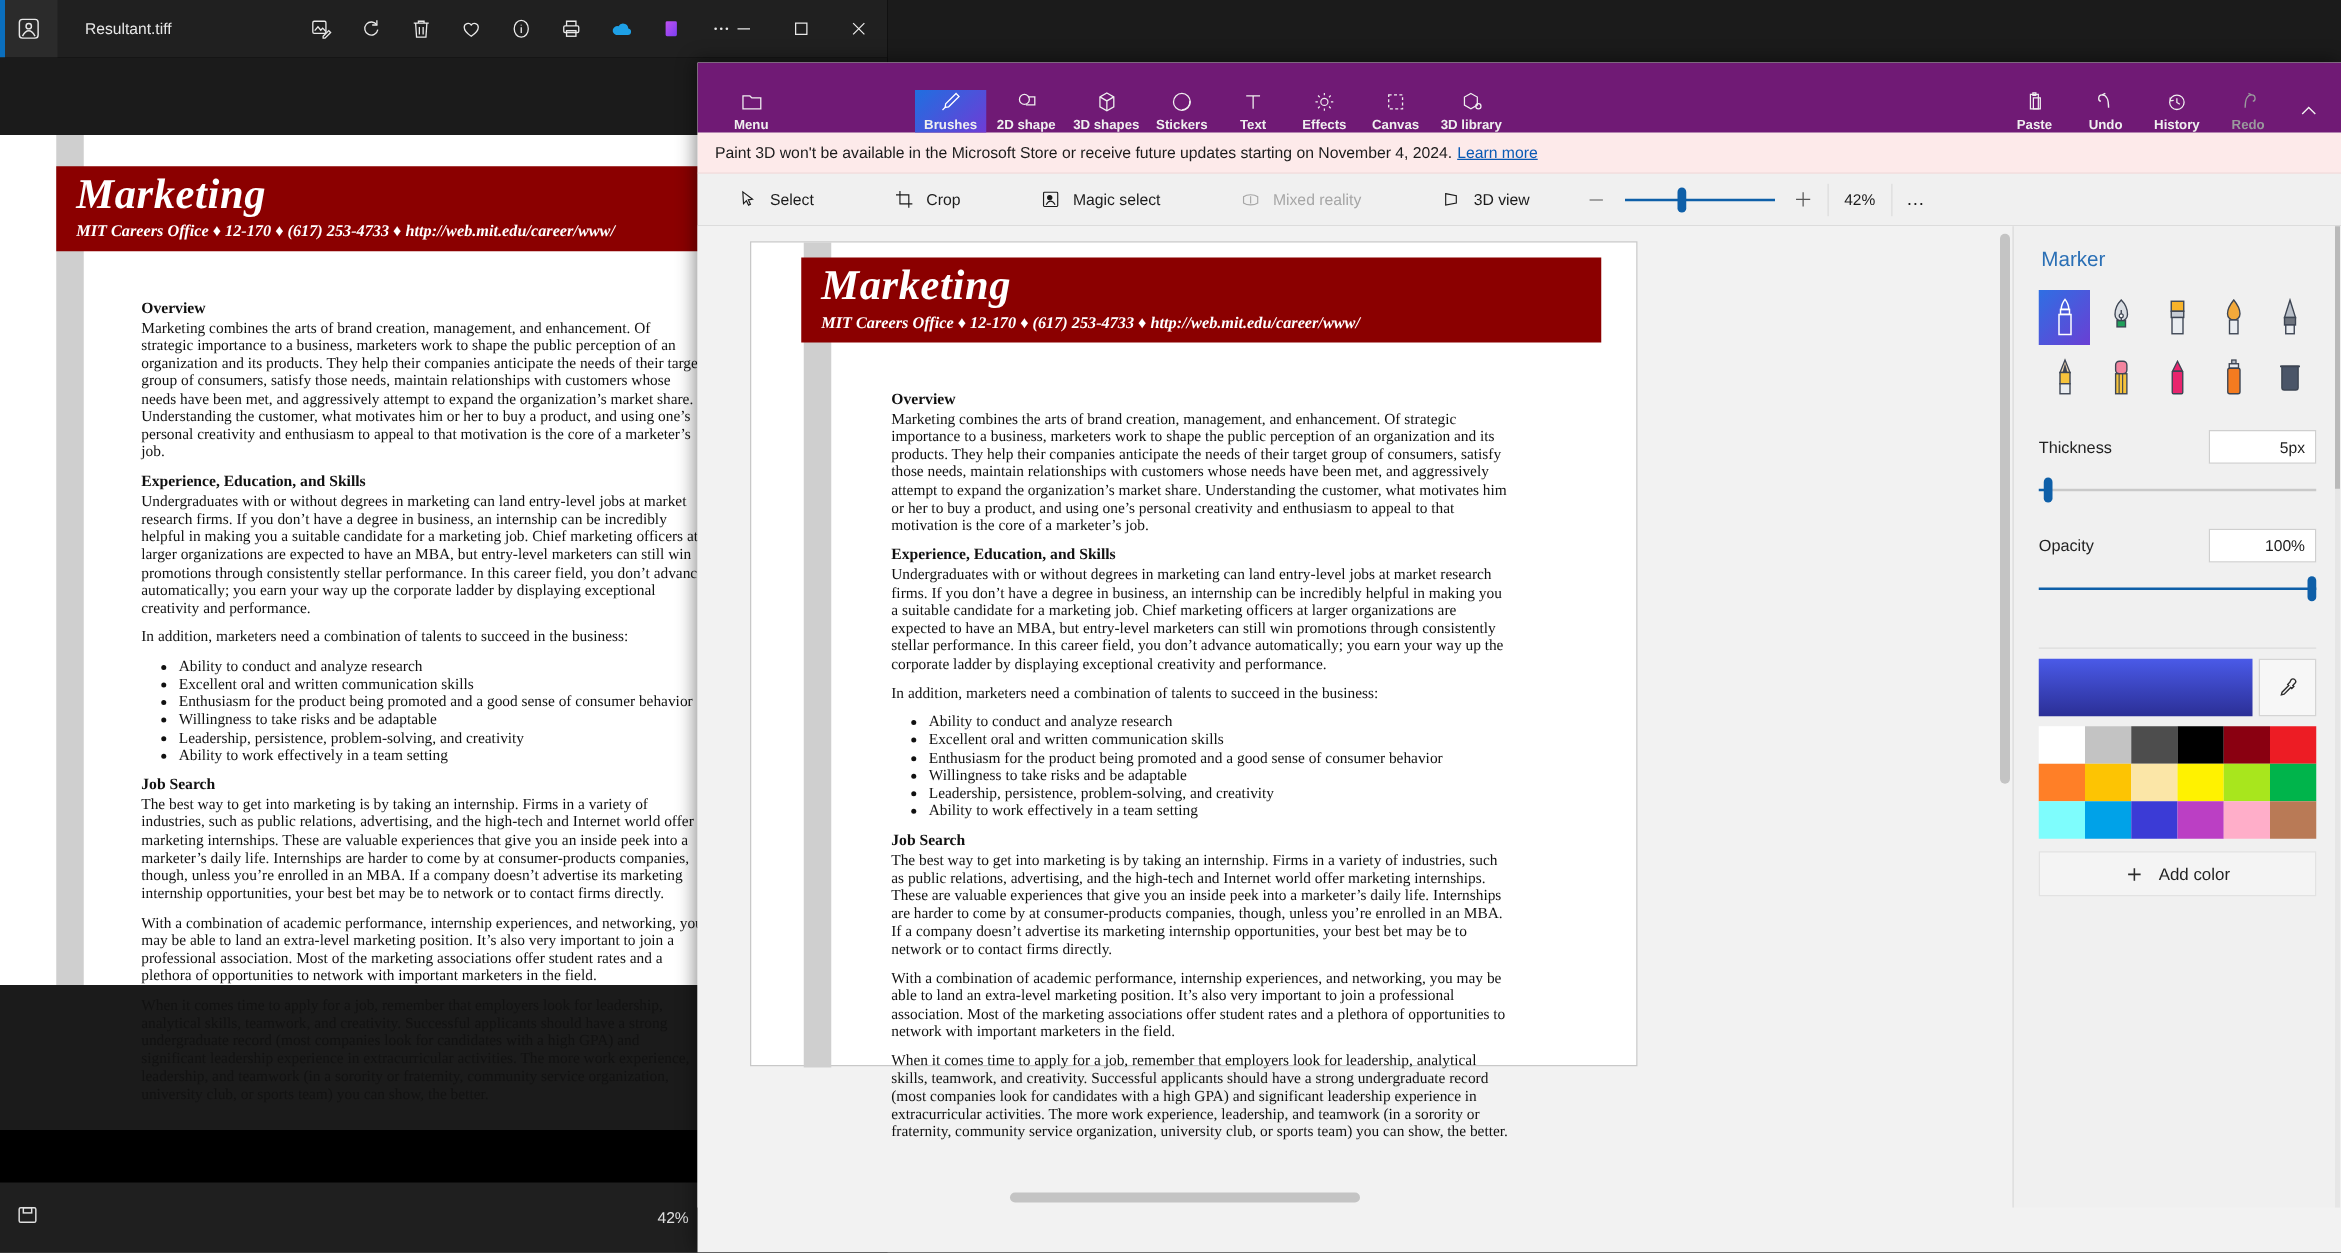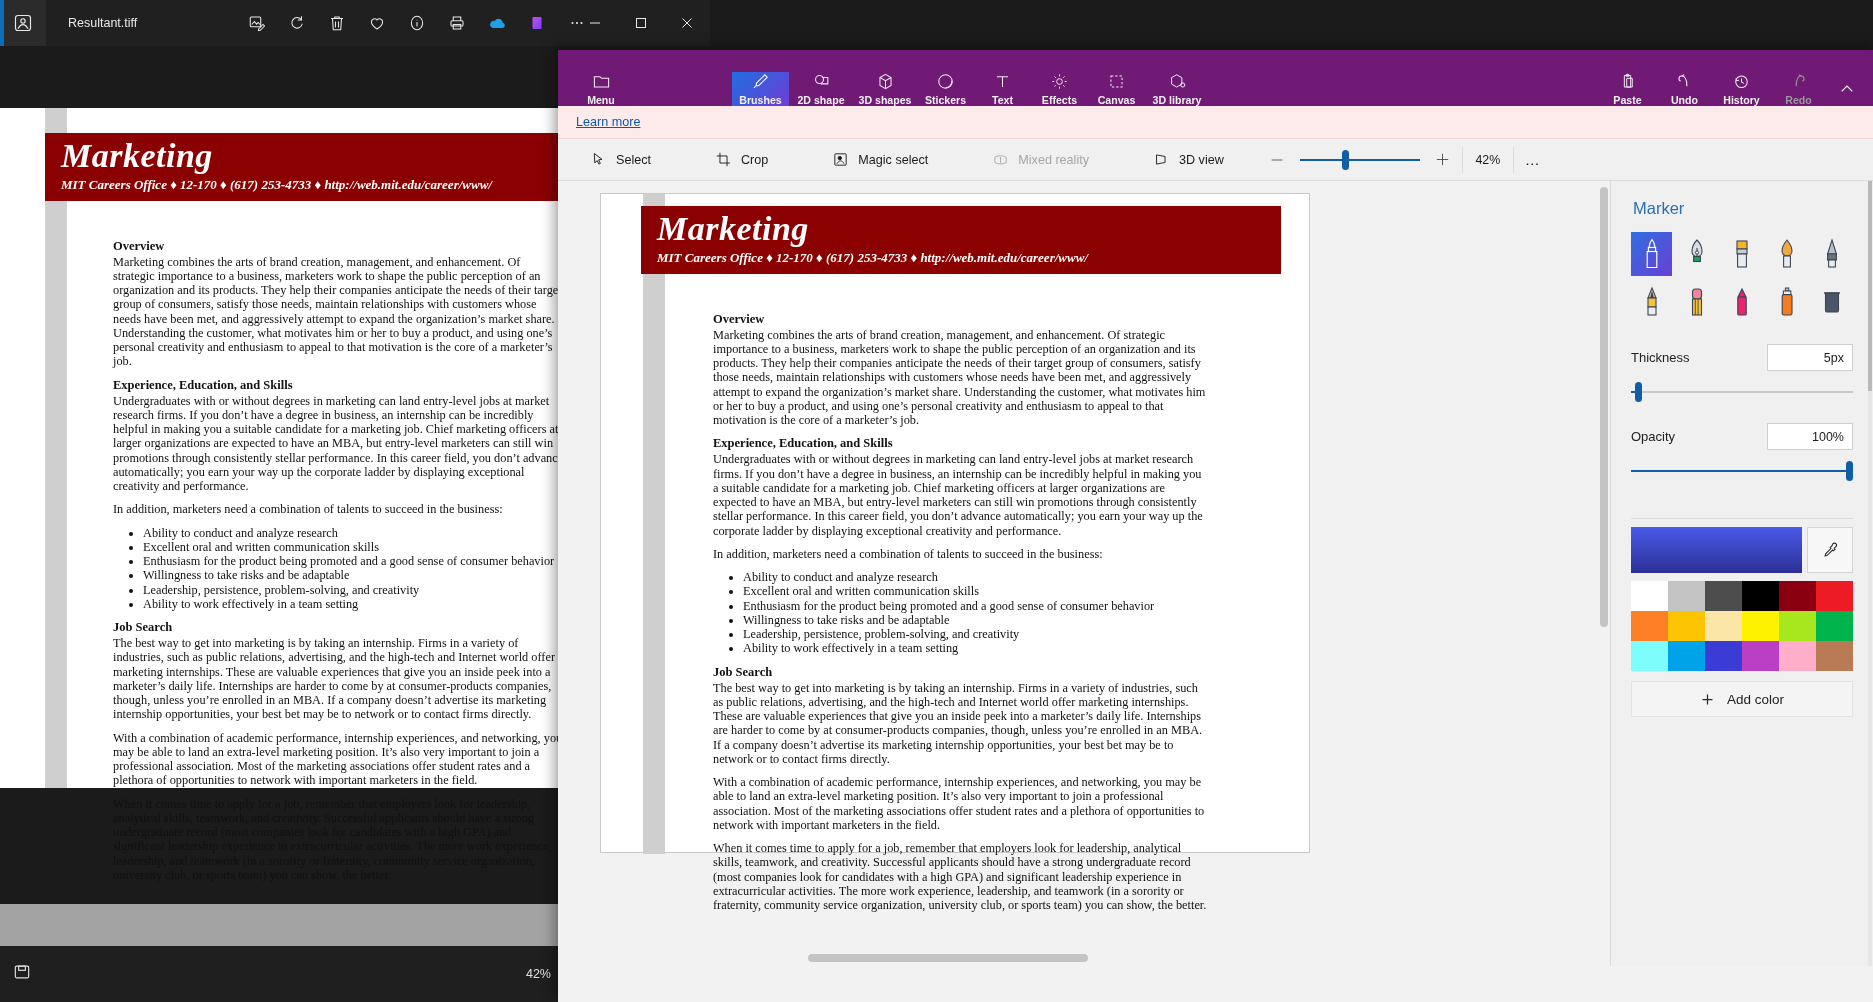--- a/index.html
+++ b/index.html
@@ -8,21 +8,21 @@
     width: 1873px; height: 1002px;
     overflow: hidden;
     font-family: "Liberation Sans", sans-serif;
     background: #1b1b1b;
   }
   #root { position: relative; width: 1873px; height: 1002px; }
 
   
   .photos-win {
     position: absolute; left: 0; top: 0; width: 710px; height: 1002px;
-    background: #a3a3a3; overflow: hidden;
+    background: #000000; overflow: hidden;
   }
   .photos-titlebar {
     position: absolute; left: 0; top: 0; width: 710px; height: 46px;
     background: #202020; display: flex; align-items: center;
   }
   .photos-appicon {
     width: 46px; height: 46px; display: flex; align-items: center; justify-content: center;
     background: #2b2b2b;
   }
   .photos-appicon svg { width: 20px; height: 20px; }
@@ -450,20 +450,21 @@
         </div>
         <div class="rb-chev">
           <svg width="18" height="18" viewBox="0 0 24 24" fill="none" stroke="#f0f0f0" stroke-width="1.5">
             <path d="M5 15l7-7 7 7"></path>
           </svg>
         </div>
       </div>
     </div>
 
     <div class="p3d-banner">
+      <span>Paint 3D won't be available in the Microsoft Store or receive future updates starting on November 4, 2024.</span>
       <a href="#">Learn more</a>
     </div>
 
     <div class="p3d-toolbar">
       <div class="tb-item">
         <svg viewBox="0 0 24 24" fill="none" stroke="#1b1b1b" stroke-width="1.3">
             <path d="M6 3.5l11 8.3-4.8.7 2.4 5-2.1 1-2.4-5-3.3 3.4z"></path>
           </svg>
         <span>Select</span>
       </div>

